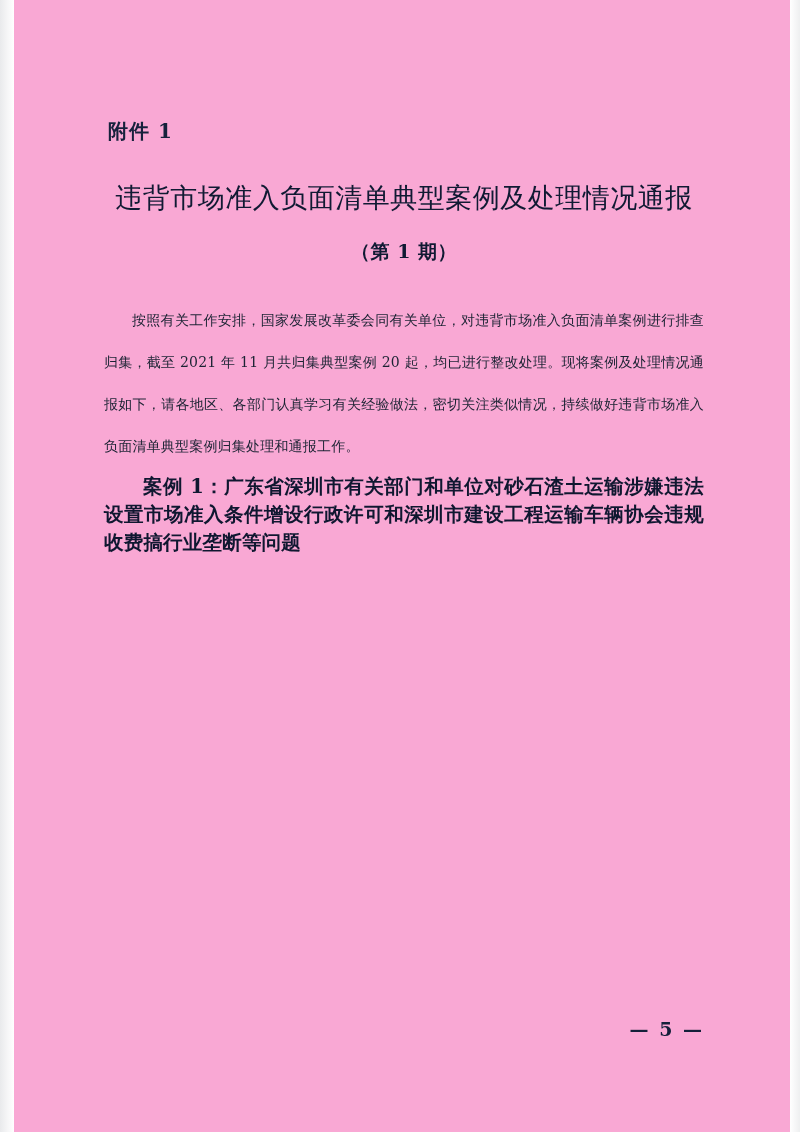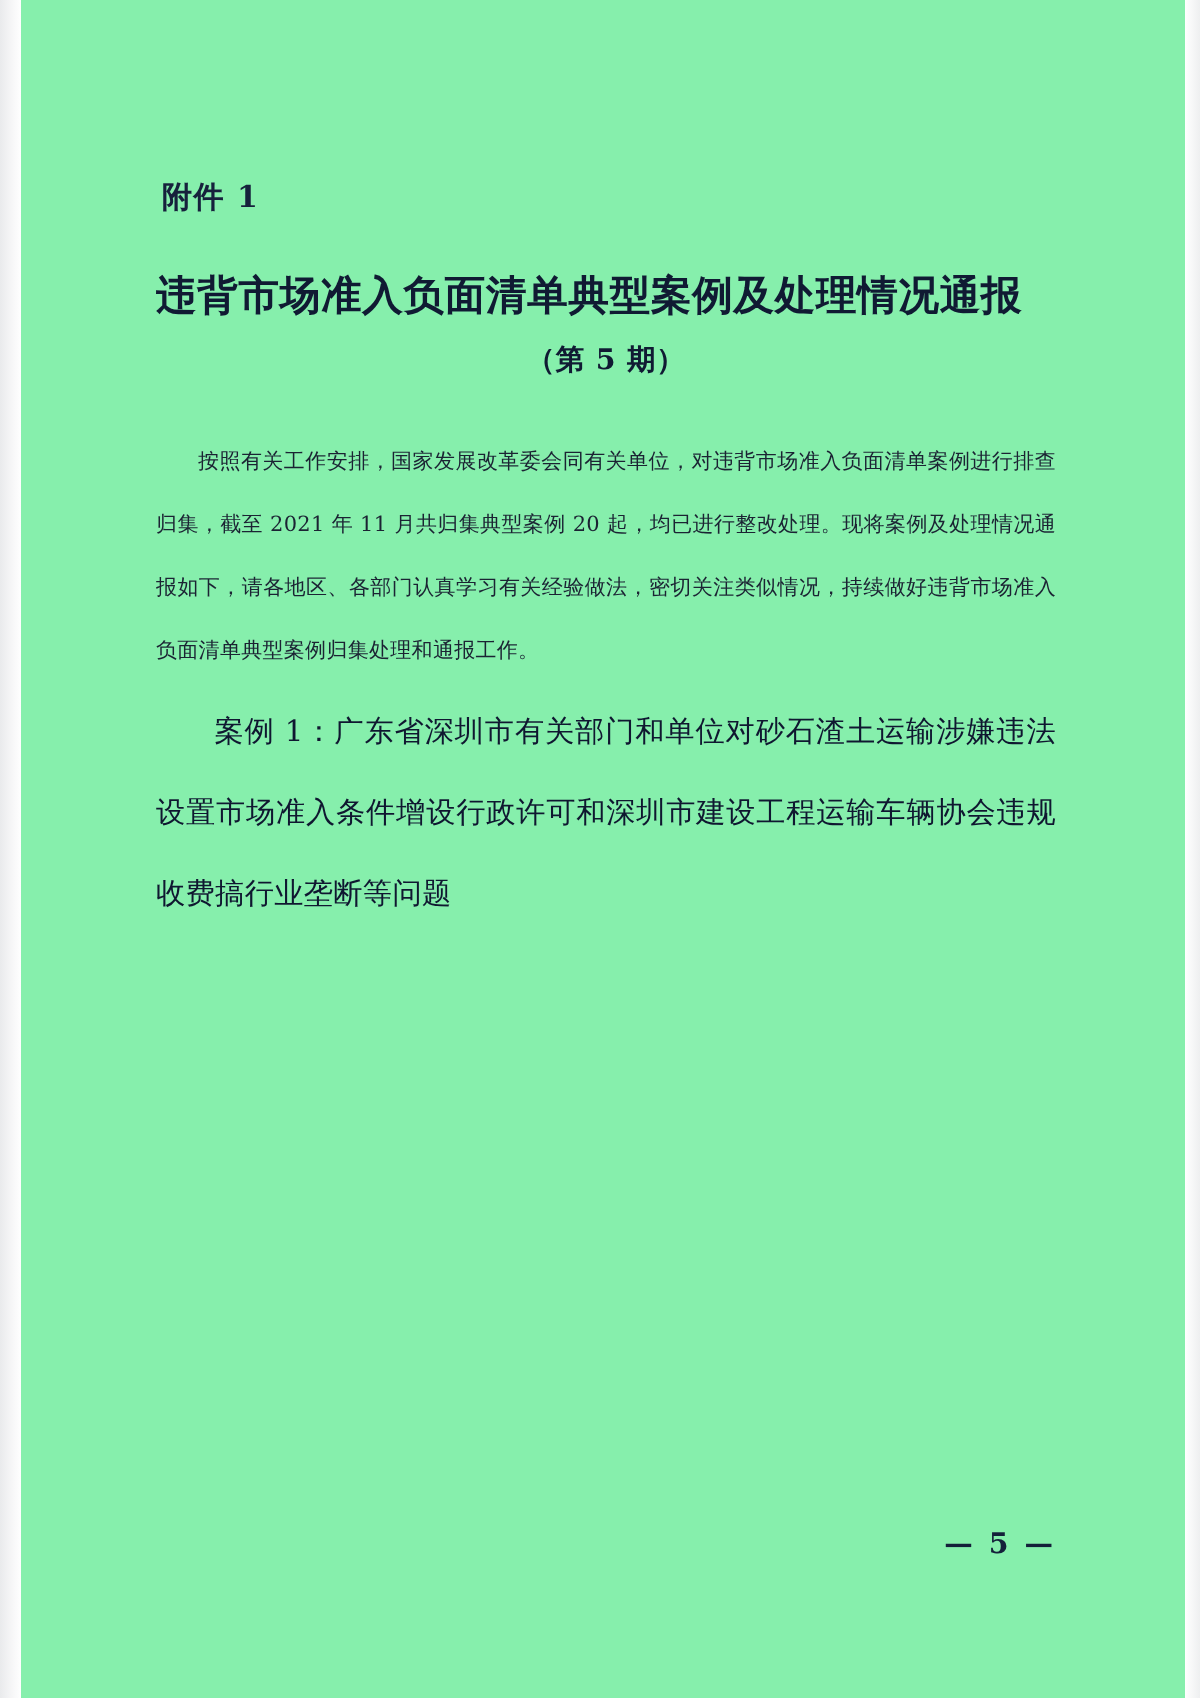--- a/index.html
+++ b/index.html
@@ -4,21 +4,21 @@
 <style>
   html, body {
     margin: 0;
     padding: 0;
     background: #ffffff;
   }
   .page {
     position: relative;
     width: 800px;
     height: 1132px;
-    background: #86efac;
+    background: #f9a8d4;
     overflow: hidden;
     font-family: "DejaVu Serif", "Liberation Serif", serif;
     color: #1b2333;
   }
   .scan-left-edge {
     position: absolute;
     left: 0;
     top: 0;
     width: 14px;
     height: 1132px;
@@ -40,25 +40,25 @@
   }
   .attachment-label {
     font-size: 20px;
     font-weight: 700;
     letter-spacing: 1px;
     color: #16213c;
     margin: 0 0 36px 4px;
   }
   .doc-title {
     font-size: 27px;
-    font-weight: 700;
-    text-align: left;
+    font-weight: 400;
+    text-align: center;
     letter-spacing: 0.5px;
     color: #101a33;
-    margin: 0 0 12px 0;
+    margin: 0 0 24px 0;
     line-height: 1.25;
   }
   .doc-issue {
     font-size: 19px;
     font-weight: 700;
     text-align: center;
     color: #101a33;
     margin: 0 0 34px 0;
     letter-spacing: 0.5px;
   }
@@ -67,24 +67,24 @@
     line-height: 42px;
     text-align: justify;
     text-justify: inter-ideograph;
     margin: 0 0 2px 0;
     text-indent: 2em;
     color: #1b2333;
     letter-spacing: 0.2px;
   }
   p.case-heading {
     font-size: 19.5px;
-    line-height: 54px;
+    line-height: 28px;
     text-align: justify;
     text-justify: inter-ideograph;
-    font-weight: 400;
+    font-weight: 700;
     margin: 6px 0 2px 0;
     text-indent: 2em;
     color: #0f1730;
     letter-spacing: 0.2px;
   }
   .page-number {
     position: absolute;
     right: 96px;
     bottom: 92px;
     font-size: 19px;
@@ -96,20 +96,20 @@
 </head>
 <body>
 
 <div class="page">
   <div class="scan-left-edge"></div>
   <div class="scan-right-edge"></div>
 
   <div class="content">
     <div class="attachment-label">附件 1</div>
     <h1 class="doc-title">违背市场准入负面清单典型案例及处理情况通报</h1>
-    <div class="doc-issue">（第 5 期）</div>
+    <div class="doc-issue">（第 1 期）</div>
 
     <p class="body-para">按照有关工作安排，国家发展改革委会同有关单位，对违背市场准入负面清单案例进行排查归集，截至 2021 年 11 月共归集典型案例 20 起，均已进行整改处理。现将案例及处理情况通报如下，请各地区、各部门认真学习有关经验做法，密切关注类似情况，持续做好违背市场准入负面清单典型案例归集处理和通报工作。</p>
     <p class="case-heading">案例 1：广东省深圳市有关部门和单位对砂石渣土运输涉嫌违法设置市场准入条件增设行政许可和深圳市建设工程运输车辆协会违规收费搞行业垄断等问题</p>
   </div>
 
   <div class="page-number">— 5 —</div>
 </div>
 
 </body></html>

